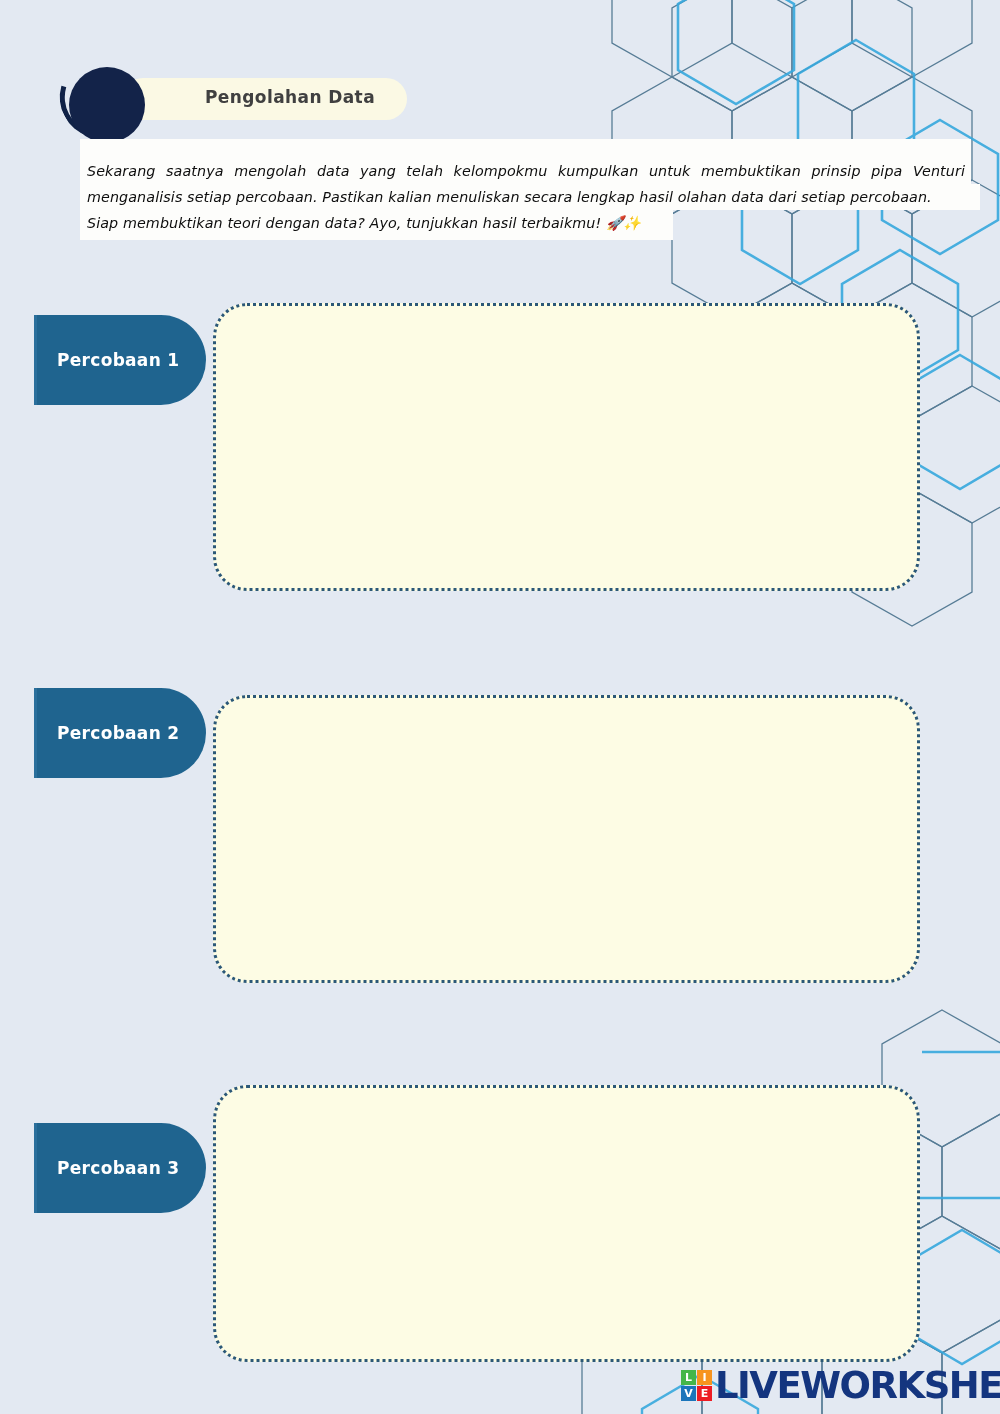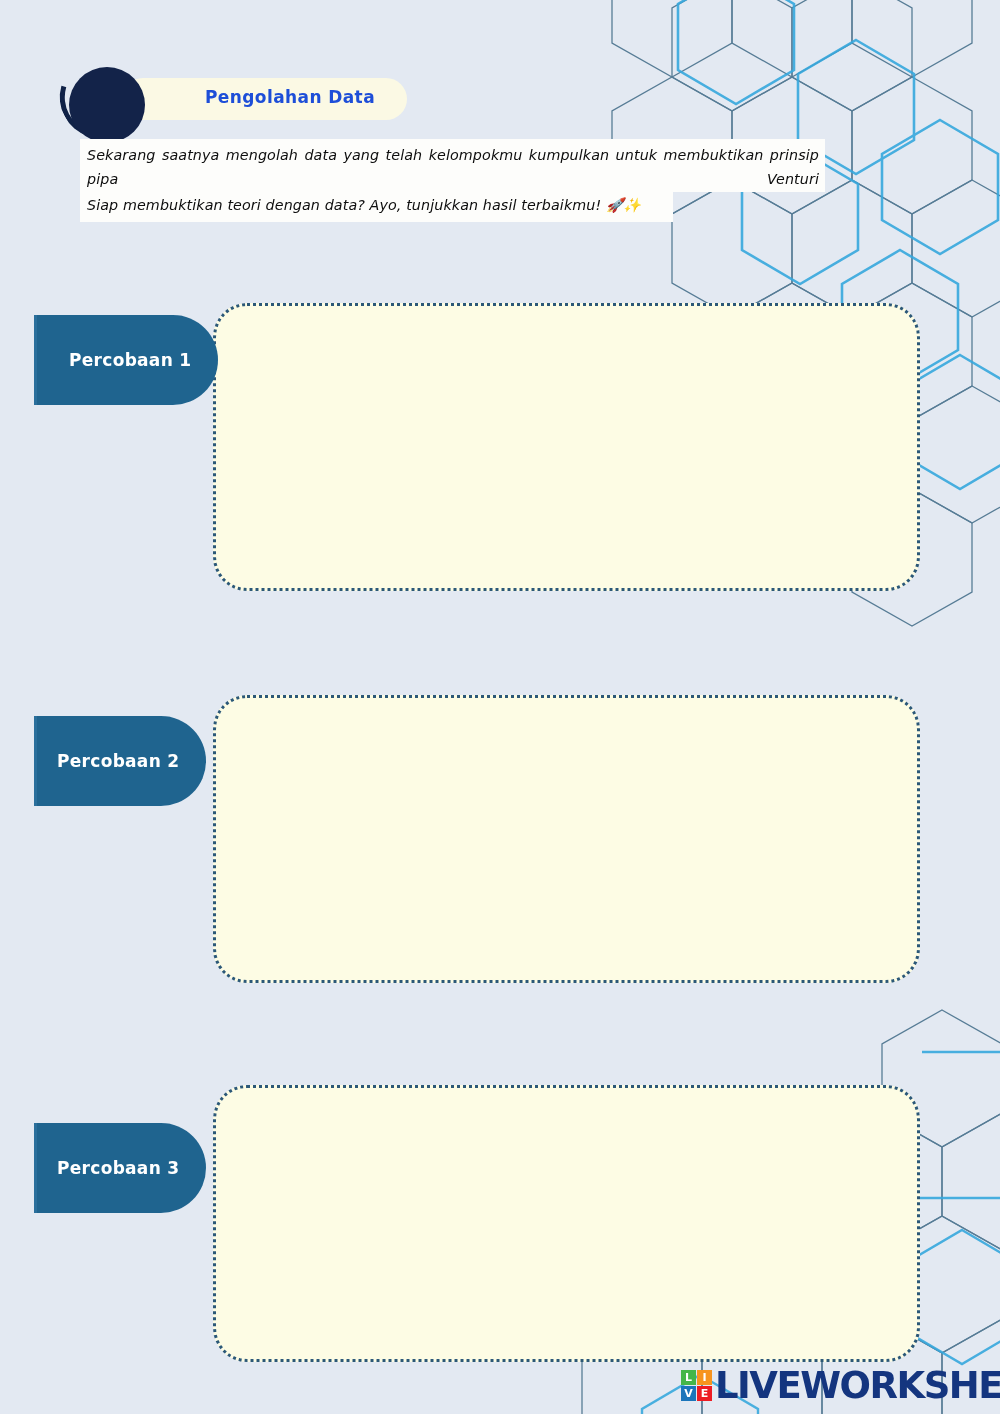--- a/index.html
+++ b/index.html
@@ -73,21 +73,21 @@
     background: #fbf9e4;
     border-radius: 21px;
   }
   .badge-title {
     position: absolute;
     left: 145px;
     top: 29px;
     font-family: "DejaVu Sans", sans-serif;
     font-size: 17px;
     font-weight: bold;
-    color: #1d4ed8;
+    color: #404040;
     letter-spacing: 0.4px;
     white-space: nowrap;
   }
 
   
   .intro-box {
     position: absolute;
     left: 80px;
     top: 139px;
     width: 900px;
@@ -105,21 +105,21 @@
     padding: 1px 6px 1px 7px;
     box-sizing: border-box;
     white-space: nowrap;
     letter-spacing: 0.1px;
   }
   .intro-line.just {
     text-align: justify;
     text-align-last: justify;
     white-space: normal;
   }
-  .intro-line.l1 { width: 745px; padding-top: 4px; }
+  .intro-line.l1 { width: 891px; padding-top: 20px; }
   .intro-line.l2 { width: 900px; }
   .intro-line.l3 { width: 900px; text-align-last: left; }
   .intro-line.l4 { width: 593px; padding-bottom: 5px; }
 
   
   .section {
     position: absolute;
     left: 0;
     width: 1000px;
     z-index: 4;
@@ -151,24 +151,24 @@
     font-family: "DejaVu Sans", sans-serif;
     font-size: 17px;
     font-weight: bold;
     letter-spacing: 0.3px;
     padding-left: 23px;
     white-space: nowrap;
   }
 
   
   #sec1 .ans-box { top: 303px; height: 288px; }
-  #sec1 .tab { top: 315px; padding-left: 12px; }
+  #sec1 .tab { top: 315px; }
   
   #sec2 .ans-box { top: 695px; height: 288px; }
-  #sec2 .tab { top: 716px; }
+  #sec2 .tab { top: 688px; }
   
   #sec3 .ans-box { top: 1085px; height: 277px; }
   #sec3 .tab { top: 1087px; margin-top: 36px; }
 
   
   .logo {
     position: absolute;
     left: 681px;
     top: 1367px;
     display: flex;
@@ -264,20 +264,21 @@
   <div class="badge-wrap">
     <div class="badge-ring"></div>
     <div class="badge-pill"></div>
     <div class="badge-dot"></div>
     <div class="badge-title">Pengolahan Data</div>
   </div>
 </div>
 
 <div class="intro-box">
   <span class="intro-line just l1">Sekarang saatnya mengolah data yang telah kelompokmu kumpulkan untuk membuktikan prinsip pipa Venturi</span>
+  <span class="intro-line just l3">menganalisis setiap percobaan. Pastikan kalian menuliskan secara lengkap hasil olahan data dari setiap percobaan.</span>
   <span class="intro-line l4">Siap membuktikan teori dengan data? Ayo, tunjukkan hasil terbaikmu! 🚀✨</span>
 </div>
 
 <div class="section" id="sec1">
   <div class="ans-box"></div>
   <div class="tab">
     <span class="tab-label">Percobaan 1</span>
   </div>
 </div>
 

